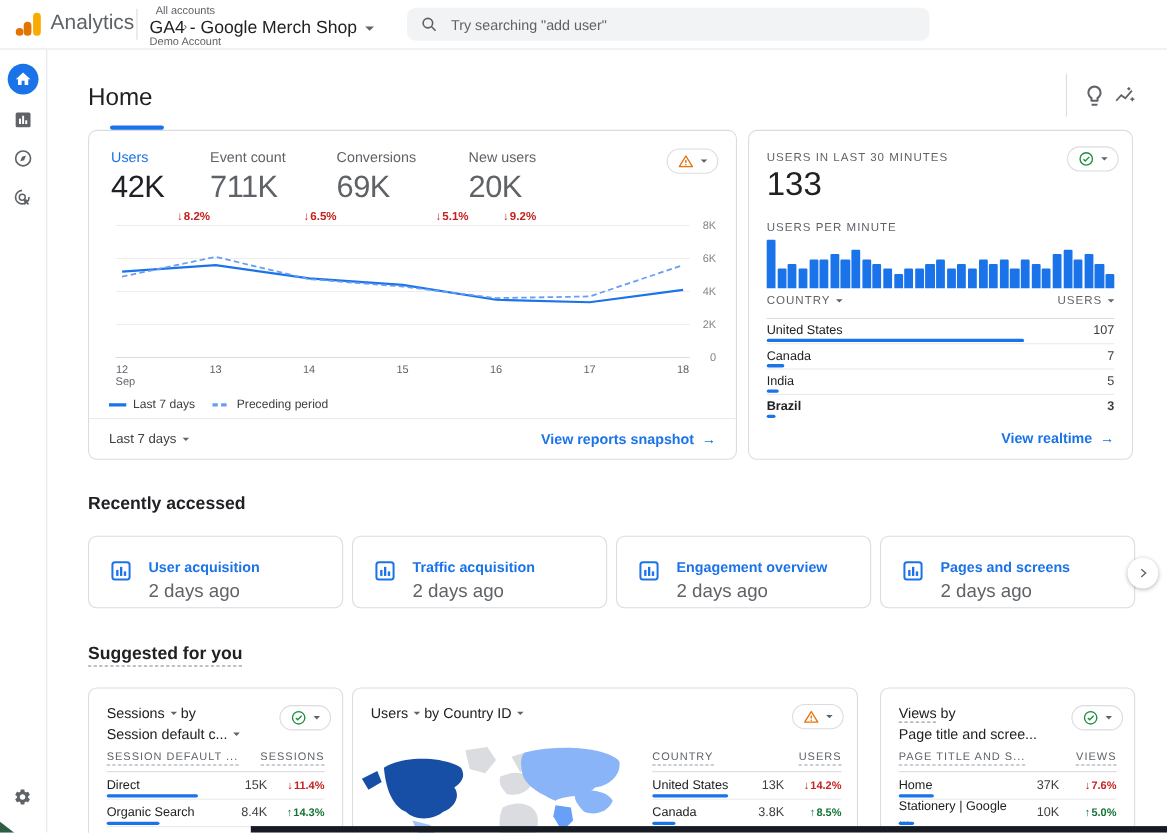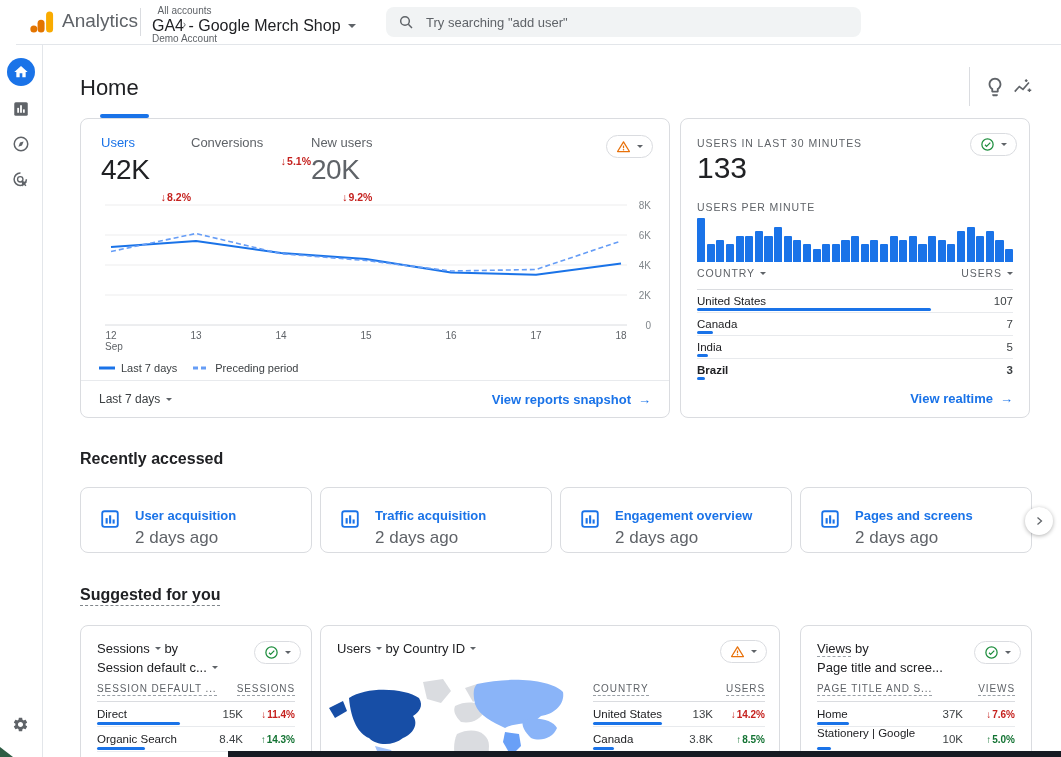--- a/index.html
+++ b/index.html
@@ -1,19 +1,19 @@
 <!DOCTYPE html>
 <html><head>
 <meta charset="utf-8">
 <style>
   html,body{margin:0;padding:0;}
   body{width:1061px;height:757px;overflow:hidden;position:relative;background:#fff;
        font-family:"Liberation Sans",sans-serif;color:#202124;}
   
-  .header{position:absolute;top:0;left:16px;right:0;height:44px;background:#fff;
+  .header{position:absolute;top:0;left:0;right:0;height:44px;background:#fff;
           border-bottom:1px solid #e3e6ea;z-index:5;}
   .ga-logo{position:absolute;left:12px;top:8px;}
   .product{position:absolute;left:46px;top:10px;font-size:19px;color:#5f6368;}
   .hdr-div{position:absolute;left:124px;top:8px;width:1px;height:28px;background:#dadce0;}
   .breadcrumb{position:absolute;left:136px;top:5px;font-size:10px;color:#5f6368;display:flex;align-items:center;gap:3px;flex-direction:column;}
   .bc-chev{font-size:10px;color:#5f6368;}
   .property{position:absolute;left:136px;top:17px;font-size:16px;color:#202124;display:flex;align-items:center;gap:7px;cursor:pointer;}
   .search{position:absolute;left:370px;top:7px;width:475px;height:30px;background:#f1f3f4;border-radius:8px;display:flex;align-items:center;padding:0 12px;box-sizing:border-box;}
   .search input{background:transparent;border:none;outline:none;font-size:13px;color:#202124;width:400px;margin-left:10px;font-family:inherit;}
   .search input::placeholder{color:#5f6368;}
@@ -172,22 +172,28 @@
 </div>
 
 <div class="tab-marker"></div>
 <div class="card" style="left:80px;top:118px;width:590px;height:300px;">
   <div class="metrics">
     <div class="metric active" style="width:90px">
       <div class="m-label">Users</div>
       <div class="m-value">42K</div>
       <div class="delta down"><span class="arr">↓</span><span>8.2%</span></div>
     </div>
+    <div class="metric" style="width:115px">
+      <div class="m-label">Event count</div>
+      <div class="m-value">711K</div>
+      <div class="delta down"><span class="arr">↓</span><span>6.5%</span></div>
+    </div>
     <div class="metric" style="width:120px">
       <div class="m-label">Conversions</div>
+      <div class="m-value">69K</div>
       <div class="delta down"><span class="arr">↓</span><span>5.1%</span></div>
     </div>
     <div class="metric">
       <div class="m-label">New users</div>
       <div class="m-value">20K</div>
       <div class="delta down"><span class="arr">↓</span><span>9.2%</span></div>
     </div>
   </div>
   <div class="pill" style="top:16px;right:16px">
     <svg width="15" height="15" viewBox="0 0 24 24">

